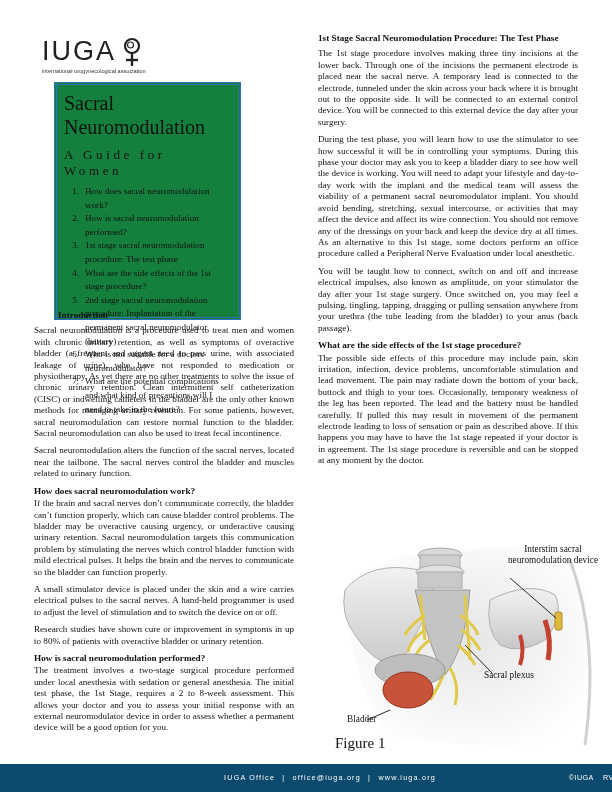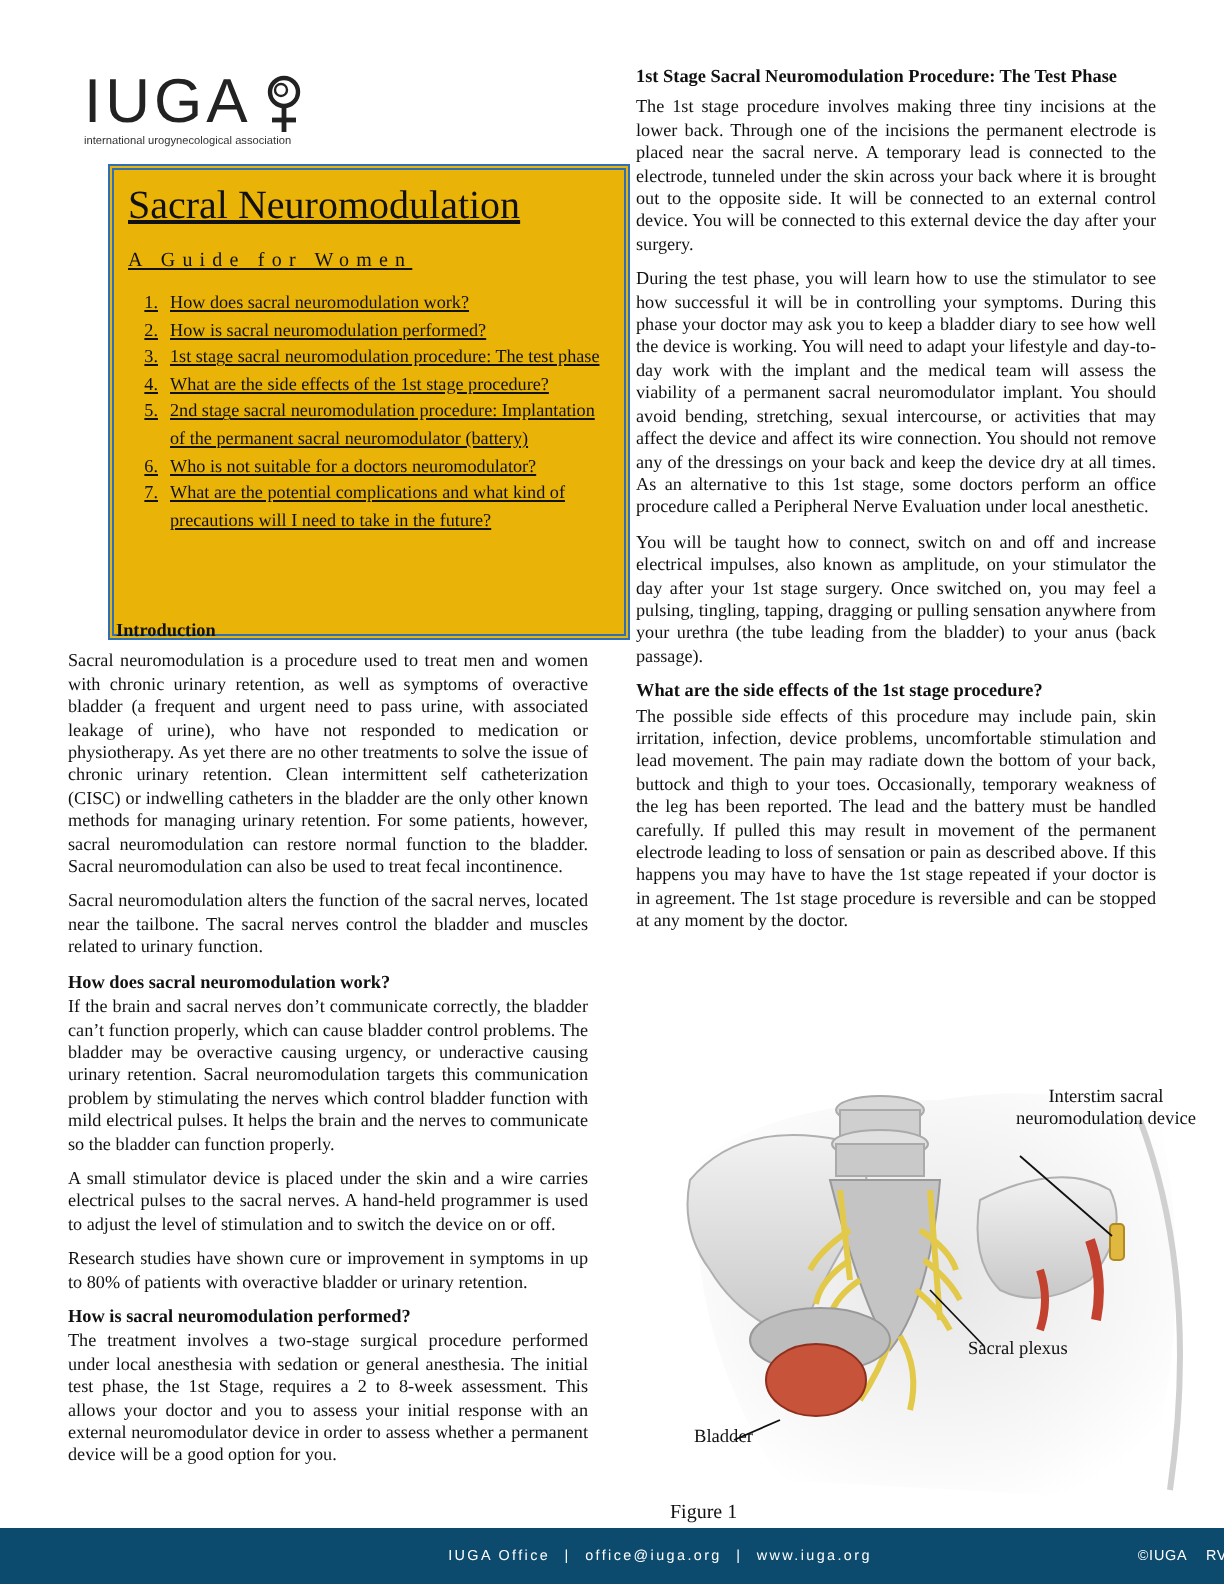--- a/index.html
+++ b/index.html
@@ -5,53 +5,52 @@
   html, body { margin: 0; padding: 0; }
   body {
     width: 612px; height: 792px; position: relative; overflow: hidden;
     background: #ffffff;
     font-family: "Liberation Serif", "DejaVu Serif", serif;
     color: #111;
   }
   .logo { position: absolute; left: 42px; top: 36px; width: 140px; height: 44px; }
   .logo-text {
     font-family: "Liberation Sans", "DejaVu Sans", sans-serif;
-    font-size: 31px; letter-spacing: 2px; line-height: 30px; color: #222; font-weight: normal;
+    font-size: 27px; letter-spacing: 2px; line-height: 30px; color: #222; font-weight: normal;
     display: inline-block; vertical-align: top;
   }
   .logo-symbol { display: inline-block; vertical-align: top; margin-left: 2px; margin-top: 1px; }
   .logo-sub {
     font-family: "Liberation Sans", "DejaVu Sans", sans-serif;
     font-size: 5.6px; color: #333; position: absolute; left: 0; top: 32px; white-space: nowrap;
   }
 
   .toc-box {
-    position: absolute; left: 54px; top: 82px; width: 261px; height: 238px;
+    position: absolute; left: 54px; top: 82px; width: 187px; height: 238px;
     border: 3px double #2f6fb7;
     box-sizing: border-box; padding: 4px 8px 4px 6px;
-    background: #eab308;
-    text-decoration: underline;
+    background: #15803d;
   }
   .toc-title { font-size: 20px; line-height: 24px; margin: 2px 0 0 1px; color: #111; }
-  .toc-sub { font-size: 10px; letter-spacing: 3.6px; line-height: 16px; margin: 8px 0 6px 1px; color: #111; }
+  .toc-sub { font-size: 13px; letter-spacing: 3.6px; line-height: 16px; margin: 8px 0 6px 1px; color: #111; }
   .toc-list { margin: 0; padding: 0; list-style: none; font-size: 9.1px; line-height: 13.6px; }
   .toc-list li { display: flex; }
   .toc-num { width: 16px; flex: none; text-align: right; padding-right: 6px; }
   .toc-text { flex: 1; }
 
   .col { position: absolute; font-size: 9.1px; line-height: 11.4px; text-align: justify; }
   .col-left { left: 34px; top: 310px; width: 260px; }
   .col-right { left: 318px; top: 33px; width: 260px; }
   .col h3 { font-size: 9.2px; font-weight: bold; margin: 0 0 1px 0; line-height: 11.4px; }
   .col p { margin: 0 0 6px 0; hyphens: auto; }
   .col .h-intro { margin-bottom: 4px; margin-left: 24px; }
 
   .figure { position: absolute; left: 330px; top: 540px; width: 282px; height: 212px; }
   .fig-label { position: absolute; font-size: 9.3px; line-height: 11px; color: #111; background: transparent; }
-  .fig-caption { position: absolute; left: 5px; top: 195px; font-size: 10px; margin-top: 16px; }
+  .fig-caption { position: absolute; left: 5px; top: 195px; font-size: 15px; }
 
   .footer {
     position: absolute; left: 0; top: 764px; width: 612px; height: 28px;
     background: #0c4a6e;
     color: #ffffff;
     font-family: "Liberation Sans", "DejaVu Sans", sans-serif;
     font-size: 7.2px; letter-spacing: 1.2px; padding-left: 48px;
   }
   .footer-center { position: absolute; left: 0; width: 100%; top: 9px; text-align: center; }
   .footer-right { position: absolute; right: 42px; top: 9px; letter-spacing: 0.4px; }

